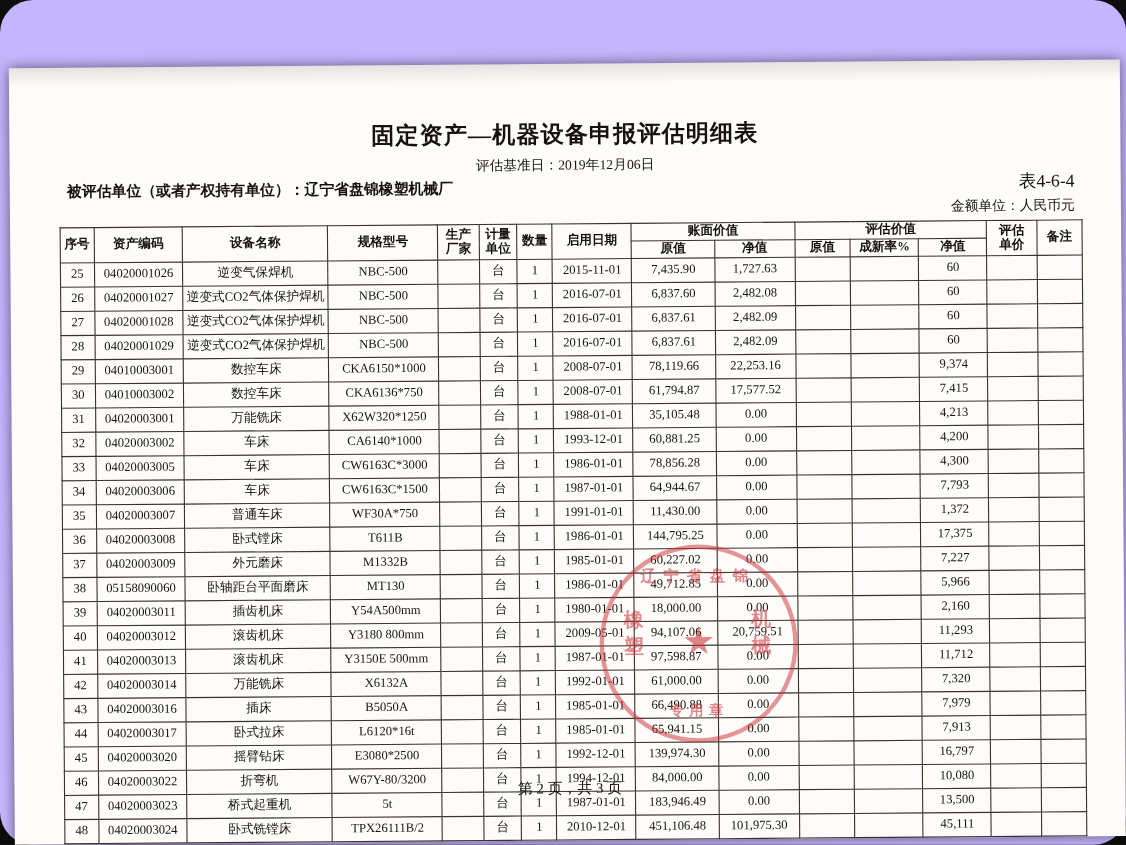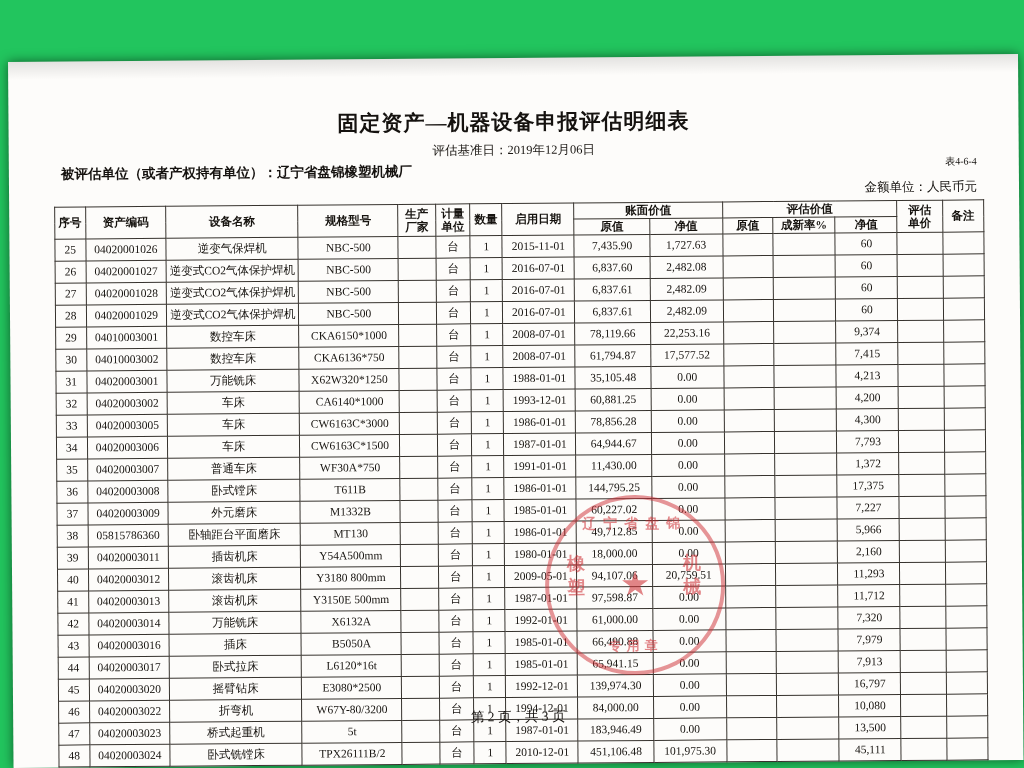--- a/index.html
+++ b/index.html
@@ -10,21 +10,22 @@
   body {
     width: 1024px;
     height: 768px;
     overflow: hidden;
     font-family: "Liberation Serif", serif;
   }
   .page {
     position: absolute;
     left: 0; top: 0;
     width: 1024px; height: 768px;
-    background: #22c55e;
+    background: #c4b5fd;
+    border-radius: 30px;
   }
   
   .sheet {
     position: absolute;
     left: 8px;
     top: 62px;
     width: 1010px;
     height: 706px;
     background: #fdfcfa;
     transform: rotate(-0.45deg);
@@ -61,21 +62,21 @@
     top: 104px;
     left: 52px;
     font-size: 13.5px;
     font-weight: bold;
     color: #15120f;
   }
   .form-code {
     position: absolute;
     top: 100px;
     right: 42px;
-    font-size: 10px;
+    font-size: 16px;
     color: #15120f;
   }
   .unit-line {
     position: absolute;
     top: 124px;
     right: 42px;
     font-size: 12.5px;
     font-weight: normal;
     color: #15120f;
   }
@@ -442,21 +443,21 @@
               <td class="c-bv-o num">60,227.02</td>
               <td class="c-bv-n num">0.00</td>
               <td class="c-av-o num"></td>
               <td class="c-av-r num"></td>
               <td class="c-av-n num">7,227</td>
               <td class="c-price num"></td>
               <td class="c-note name"></td>
             </tr>
             <tr>
               <td class="c-seq name">38</td>
-              <td class="c-code name">05815786360</td>
+              <td class="c-code name">05158090060</td>
               <td class="c-name name">卧轴距台平面磨床</td>
               <td class="c-model name">MT130</td>
               <td class="c-maker name"></td>
               <td class="c-unit name">台</td>
               <td class="c-qty name">1</td>
               <td class="c-date name">1986-01-01</td>
               <td class="c-bv-o num">49,712.85</td>
               <td class="c-bv-n num">0.00</td>
               <td class="c-av-o num"></td>
               <td class="c-av-r num"></td>

